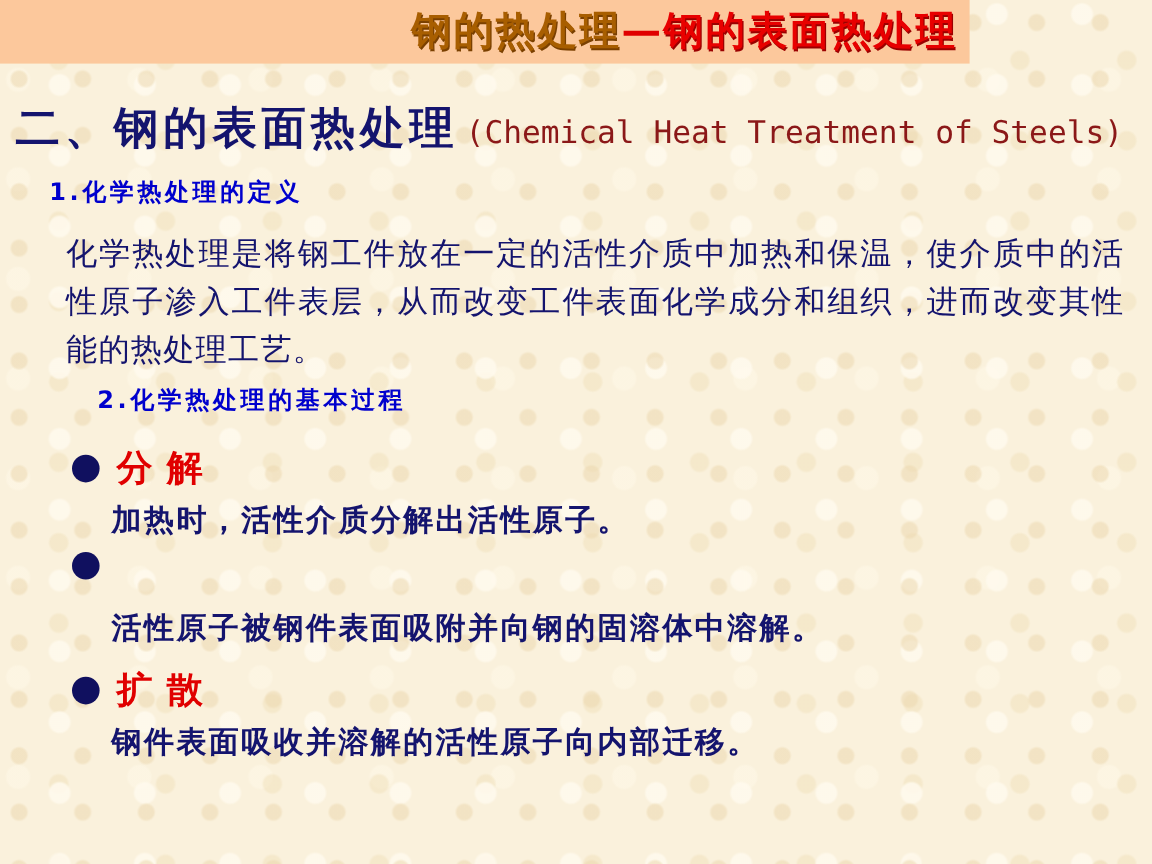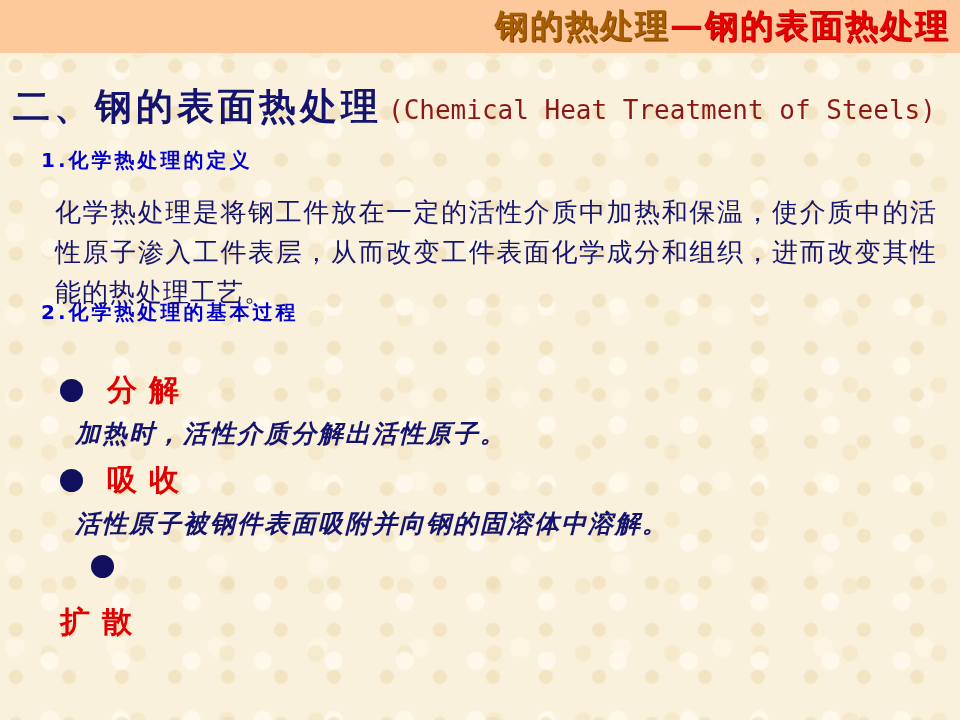--- a/index.html
+++ b/index.html
@@ -12,21 +12,21 @@
     background-color:#faf1dc;
     background-image:
       radial-gradient(circle at 30% 40%, rgba(236,216,176,0.55) 0 6px, transparent 8px),
       radial-gradient(circle at 70% 20%, rgba(255,250,238,0.85) 0 8px, transparent 10px),
       radial-gradient(circle at 55% 75%, rgba(240,224,186,0.5) 0 7px, transparent 9px),
       radial-gradient(circle at 15% 80%, rgba(253,246,228,0.8) 0 9px, transparent 11px);
     background-size:53px 47px, 71px 59px, 89px 67px, 101px 83px;
   }
   
   .topbar{
-    position:absolute;left:0;top:0;width:960px;height:53px;
+    position:absolute;left:0;top:0;width:808px;height:53px;
     background:#fcc89c;
     display:flex;align-items:center;justify-content:flex-end;
     padding-right:10px;box-sizing:border-box;text-align:right;
   }
   .header-title{font-size:33px;font-weight:bold;letter-spacing:2px;white-space:nowrap;}
   .ht-left{color:#a85e00;text-shadow:1px 1px 0 #7a4000;}
   .ht-dash{color:#e00000;}
   .ht-right{color:#e80000;text-shadow:1px 1px 0 #9b0000;}
 
   
@@ -39,42 +39,42 @@
     color:#8b1818;font-size:26px;letter-spacing:0px;
     font-family:"DejaVu Sans Mono","Liberation Mono",monospace;
     font-weight:normal;margin-left:6px;
   }
 
   .sec-heading{
     position:absolute;left:41px;margin:0;
     color:#0000cd;font-size:20px;font-weight:bold;letter-spacing:3px;white-space:nowrap;
   }
   .sec1{top:147px;}
-  .sec2{top:299px;}
+  .sec2{top:320px;margin-left:40px;}
 
   .def-paragraph{
     position:absolute;left:55px;top:192px;width:882px;margin:0;
     color:#14146e;font-size:26px;font-weight:normal;line-height:40px;
     text-align:justify;letter-spacing:1px;
   }
 
   .bullet-row{
-    position:absolute;left:60px;display:flex;align-items:center;gap:24px;
+    position:absolute;left:60px;display:flex;align-items:center;gap:14px;
   }
-  .b1{top:370px;} .b2{top:460px;} .b3{top:555px;flex-direction:column;}
+  .b1{top:370px;} .b2{top:460px;} .b3{top:555px;}
   .bullet-dot{
     width:23px;height:23px;border-radius:50%;
     background:#10105f;flex:0 0 auto;
   }
   .bullet-term{
     color:#e00000;font-size:30px;font-weight:bold;letter-spacing:12px;white-space:nowrap;
   }
   .bullet-desc{
-    position:absolute;left:75px;margin:0;
-    color:#14146e;font-size:25px;font-weight:bold;letter-spacing:2px;white-space:nowrap;font-style:italic;
+    position:absolute;left:93px;margin:0;
+    color:#14146e;font-size:25px;font-weight:bold;letter-spacing:2px;white-space:nowrap;
   }
   .d1{top:417px;} .d2{top:507px;} .d3{top:602px;}
 </style>
 </head>
 <body>
 
 <div class="slide">
 
   <header class="topbar">
     <div class="header-title"><span class="ht-left">钢的热处理</span><span class="ht-dash">—</span><span class="ht-right">钢的表面热处理</span></div>
@@ -89,22 +89,22 @@
   <h2 class="sec-heading sec2">2.化学热处理的基本过程</h2>
 
   <div class="bullet-row b1">
     <span class="bullet-dot"></span>
     <span class="bullet-term">分解</span>
   </div>
   <p class="bullet-desc d1">加热时，活性介质分解出活性原子。</p>
 
   <div class="bullet-row b2">
     <span class="bullet-dot"></span>
-    <span class="bullet-term">吸收</span>
   </div>
   <p class="bullet-desc d2">活性原子被钢件表面吸附并向钢的固溶体中溶解。</p>
 
   <div class="bullet-row b3">
     <span class="bullet-dot"></span>
     <span class="bullet-term">扩散</span>
   </div>
+  <p class="bullet-desc d3">钢件表面吸收并溶解的活性原子向内部迁移。</p>
 
 </div>
 
 </body></html>

